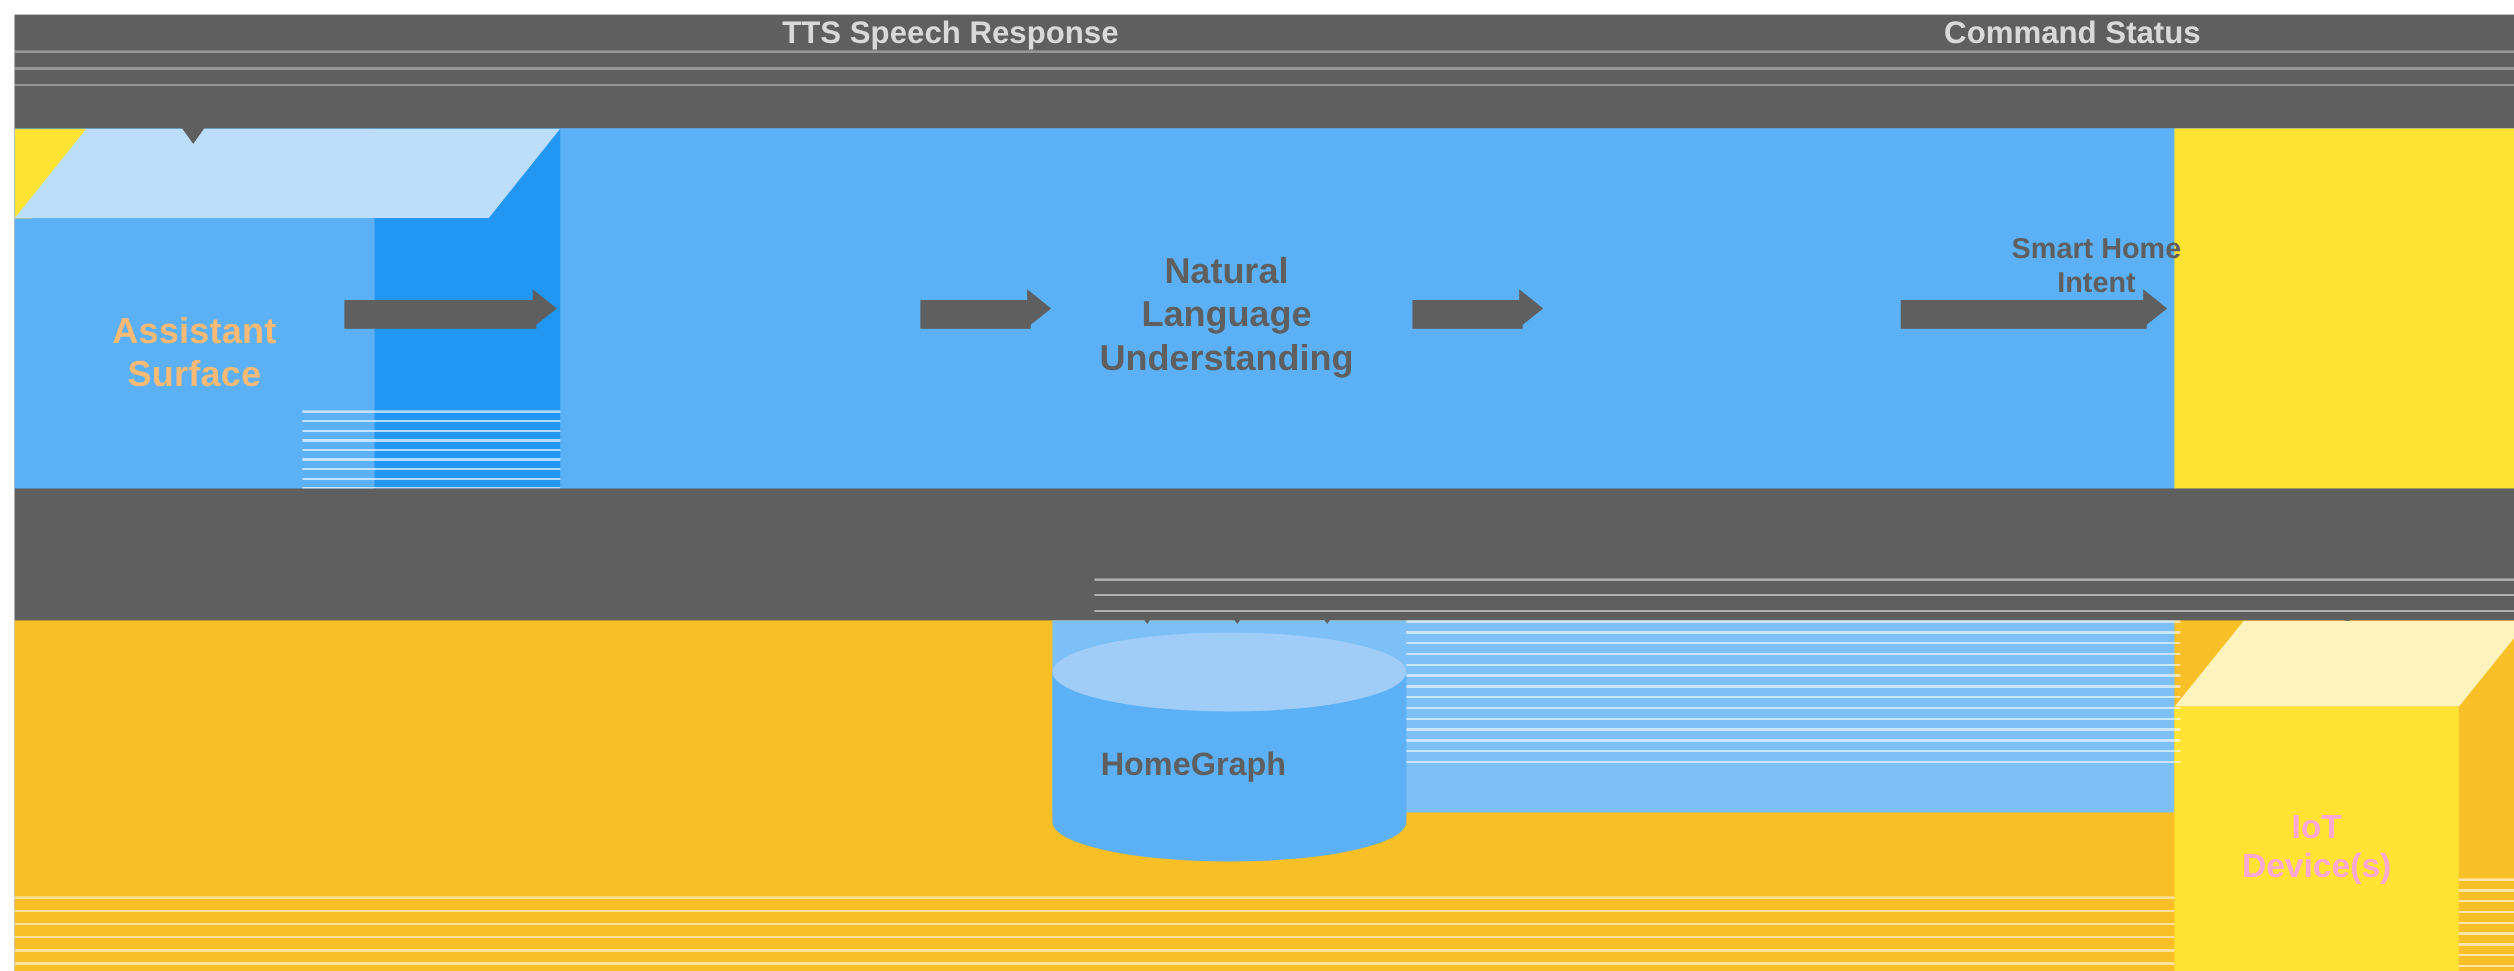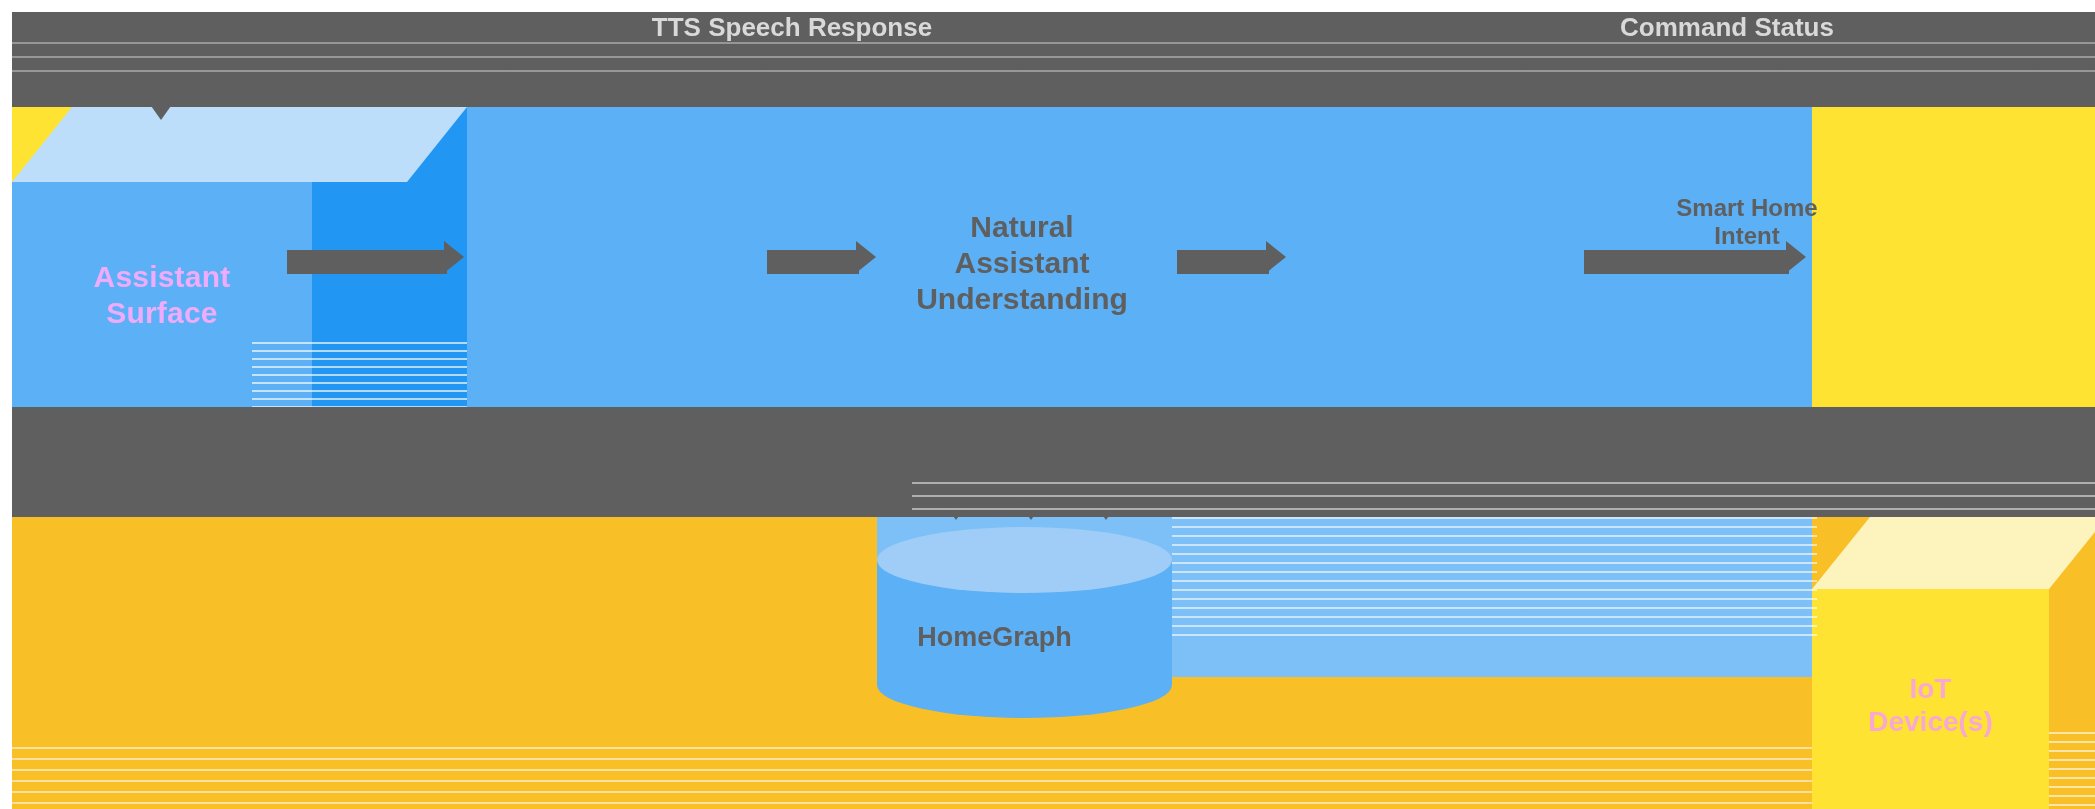--- a/index.html
+++ b/index.html
@@ -59,21 +59,21 @@
     background:#5cb0f5;
   }
   #assistant-box .b-side{
     position:absolute; left:240px; top:0px; width:215px; height:300px;
     background:#2196f3;
     clip-path:polygon(60px 0, 215px 0, 215px 300px, 60px 300px);
   }
   #assistant-box .b-label{
     position:absolute; left:0; top:75px; width:300px; height:225px;
     display:flex; align-items:center; justify-content:center; text-align:center;
-    color:#f0abfc; font-size:30px; font-weight:bold; line-height:1.18;
+    color:#fdba74; font-size:30px; font-weight:bold; line-height:1.18;
     white-space:pre-line; letter-spacing:.2px;
   }
 
   
   #iot-box{ left:1800px; top:505px; width:295px; height:304px; }
   #iot-box .b-top{
     position:absolute; left:0; top:0; width:295px; height:72px;
     background:#fdf4bd;
     clip-path:polygon(58px 0, 295px 0, 237px 100%, 0 100%);
   }
@@ -213,21 +213,21 @@
   <div class="scan scan-blueside"></div>
 
   <div class="arrow-d" style="left:143px; top:62px; height:20px;"></div>
 
   <div class="arrow-h" style="left:275px; top:238px; width:160px;"></div>
 
 
   <div class="arrow-h" style="left:755px; top:238px; width:92px;"></div>
 
   <div class="stage-label" style="left:890px; top:185px; width:240px;">Natural
-Assistant
+Language
 Understanding</div>
 
   <div class="arrow-h" style="left:1165px; top:238px; width:92px;"></div>
 
 
   <div class="flow-label" style="left:1620px; top:170px; width:230px; font-size:24px;">Smart Home
 Intent</div>
   <div class="arrow-h" style="left:1572px; top:238px; width:205px;"></div>
 
 

